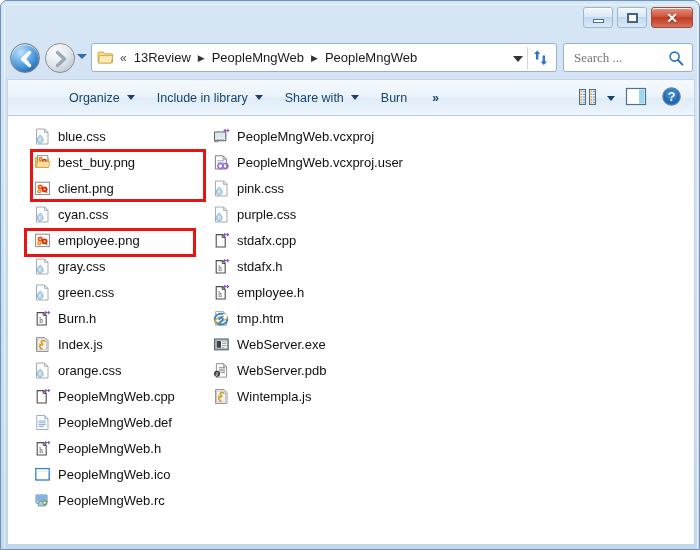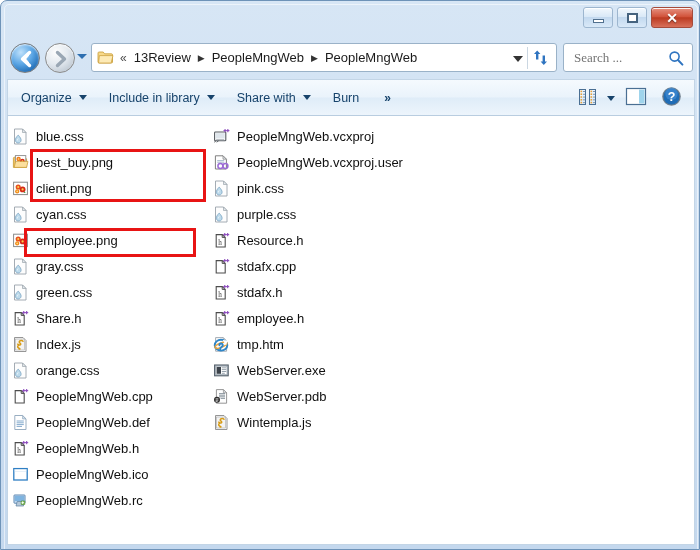--- a/index.html
+++ b/index.html
@@ -95,21 +95,21 @@
     border:0;outline:0;background:transparent;margin-left:8px;width:86px;
     font-family:"Liberation Serif", serif;font-size:13px;color:#8a8a8a;
   }
   #search-icon{position:absolute;right:8px;top:6px;}
   
   #toolbar{
     position:absolute;left:6px;top:78px;width:688px;height:37px;
     box-sizing:border-box;
     background:linear-gradient(to bottom,#f5fafe 0%,#eaf3fb 48%,#dfecf8 52%,#edf5fc 100%);
     border:1px solid #c3d5e6;border-bottom:1px solid #b9cde0;
-    display:flex;align-items:center;
+    display:flex;align-items:center;padding-left:48px;
   }
   .tbitem{
     display:flex;align-items:center;height:25px;padding:0 9px;margin-left:4px;
     font-size:12.5px;color:#17436b;white-space:nowrap;border-radius:3px;
   }
   .tb-caret{
     width:0;height:0;margin-left:7px;
     border-left:4px solid transparent;border-right:4px solid transparent;
     border-top:5px solid #17436b;
   }
@@ -120,21 +120,21 @@
     border-left:4px solid transparent;border-right:4px solid transparent;
     border-top:5px solid #17436b;
   }
   
   #listpane{
     position:absolute;left:6px;top:115px;width:688px;height:429px;
     background:#ffffff;border:1px solid #c3d5e6;border-top:0;
     box-sizing:border-box;overflow:hidden;
   }
   .col{position:absolute;top:7px;}
-  #col1{left:4px;width:200px;}
+  #col1{left:26px;width:200px;}
   #col2{left:205px;width:250px;}
   .frow{
     display:flex;align-items:center;height:26px;
   }
   .fname{
     font-size:13px;color:#101010;margin-left:7px;white-space:nowrap;
     font-family:"Liberation Sans", sans-serif;
   }
   .ficon{width:17px;height:17px;flex:0 0 17px;position:relative;}
   
@@ -483,21 +483,21 @@
         <div class="frow">
           <span class="ficon"><svg width="17" height="17" viewBox="0 0 17 17">
               <use href="#sym-css"></use>
             </svg></span>
           <span class="fname">green.css</span>
         </div>
         <div class="frow">
           <span class="ficon"><svg width="17" height="17" viewBox="0 0 17 17">
               <use href="#sym-h"></use>
             </svg></span>
-          <span class="fname">Share.h</span>
+          <span class="fname">Burn.h</span>
         </div>
         <div class="frow">
           <span class="ficon"><svg width="17" height="17" viewBox="0 0 17 17">
               <use href="#sym-js"></use>
             </svg></span>
           <span class="fname">Index.js</span>
         </div>
         <div class="frow">
           <span class="ficon"><svg width="17" height="17" viewBox="0 0 17 17">
               <use href="#sym-css"></use>
@@ -552,26 +552,20 @@
           <span class="ficon"><svg width="17" height="17" viewBox="0 0 17 17">
               <use href="#sym-css"></use>
             </svg></span>
           <span class="fname">pink.css</span>
         </div>
         <div class="frow">
           <span class="ficon"><svg width="17" height="17" viewBox="0 0 17 17">
               <use href="#sym-css"></use>
             </svg></span>
           <span class="fname">purple.css</span>
-        </div>
-        <div class="frow">
-          <span class="ficon"><svg width="17" height="17" viewBox="0 0 17 17">
-              <use href="#sym-h"></use>
-            </svg></span>
-          <span class="fname">Resource.h</span>
         </div>
         <div class="frow">
           <span class="ficon"><svg width="17" height="17" viewBox="0 0 17 17">
               <use href="#sym-cpp"></use>
             </svg></span>
           <span class="fname">stdafx.cpp</span>
         </div>
         <div class="frow">
           <span class="ficon"><svg width="17" height="17" viewBox="0 0 17 17">
               <use href="#sym-h"></use>

